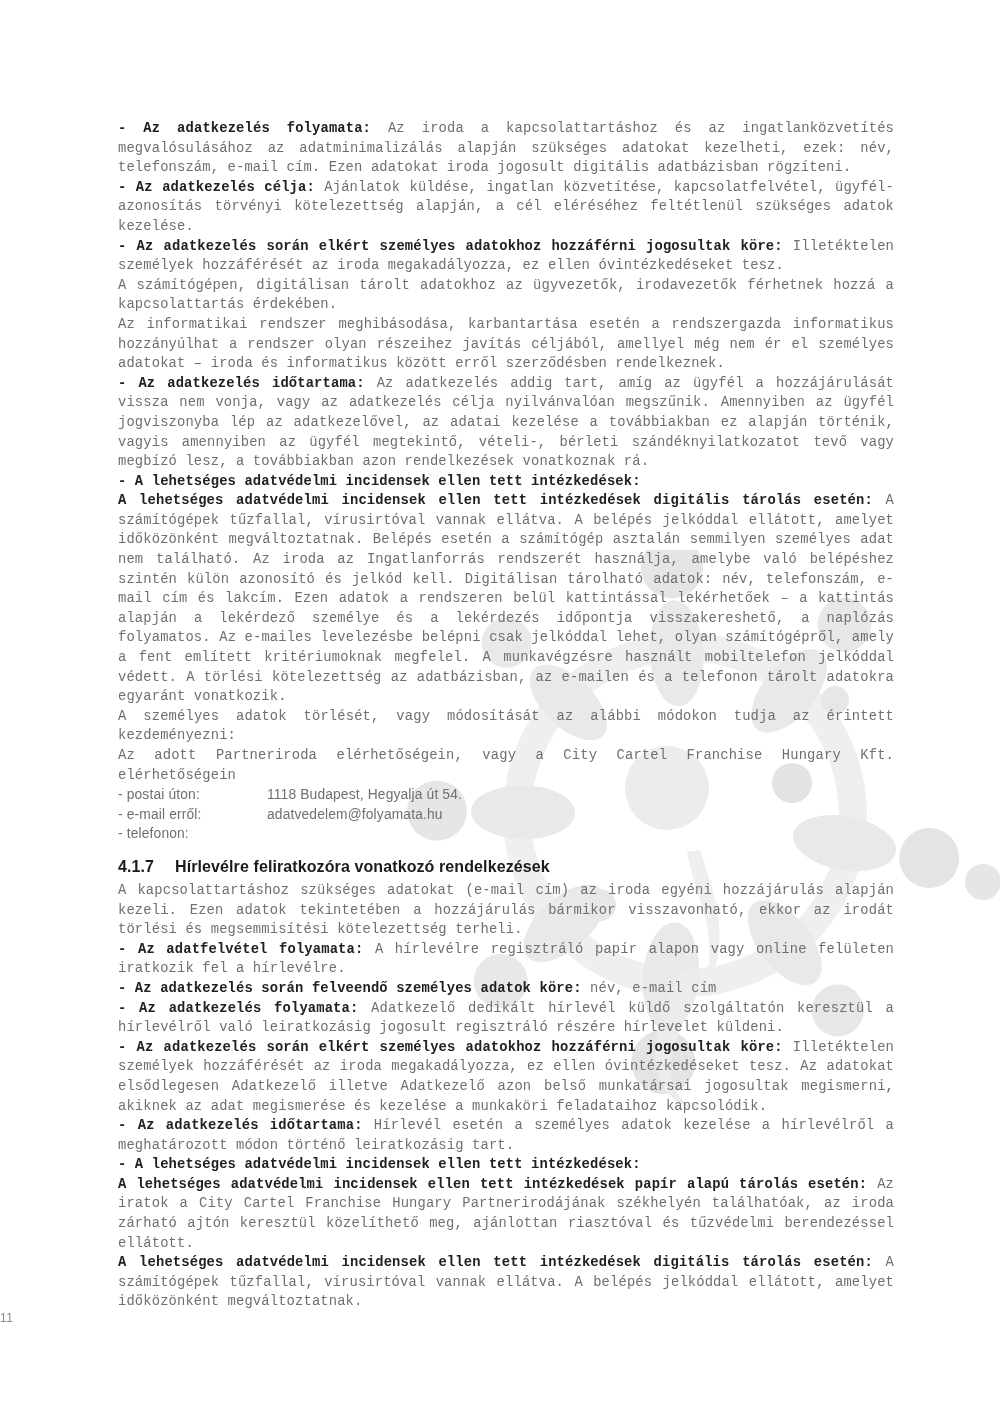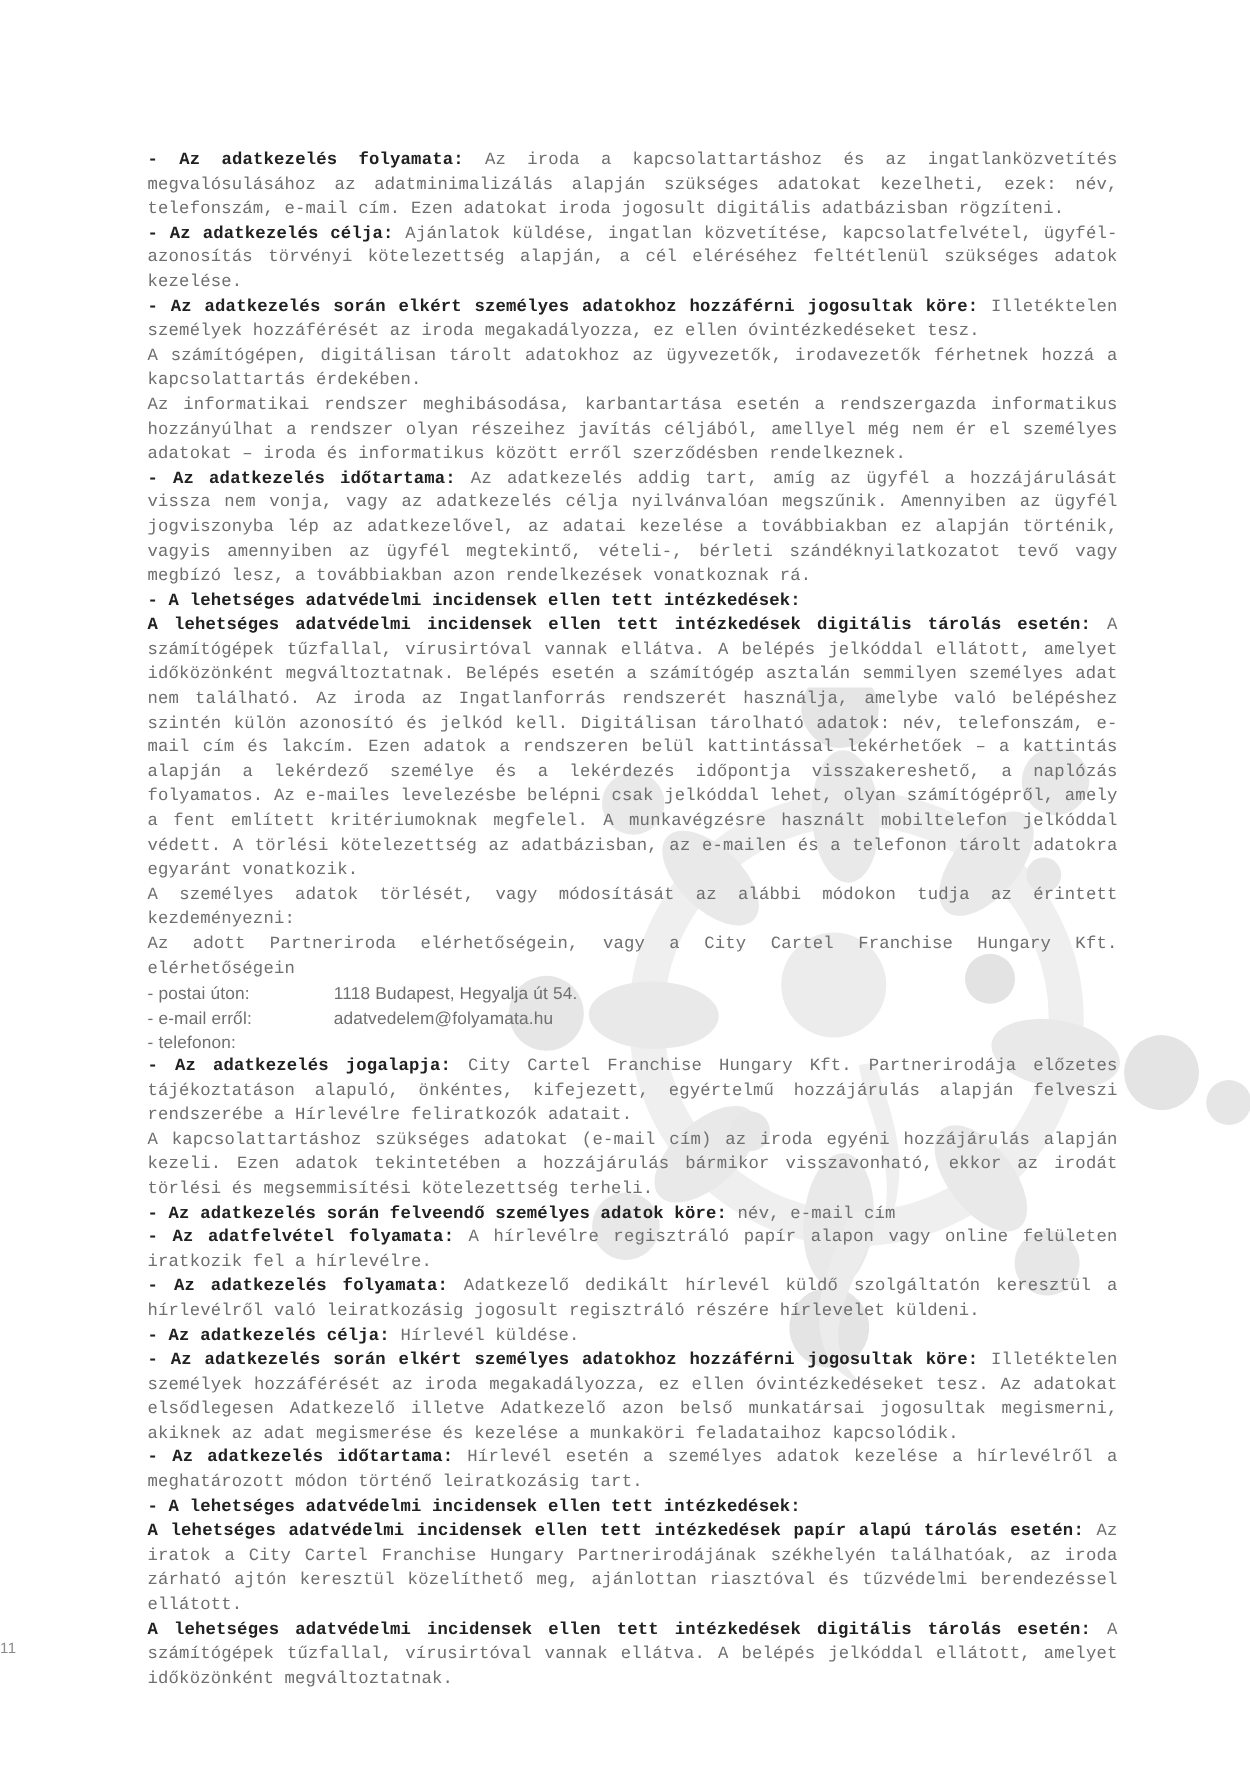--- a/index.html
+++ b/index.html
@@ -108,26 +108,28 @@
         <span class="lbl">- postai úton:</span>
         <span class="val">1118 Budapest, Hegyalja út 54.</span>
       </div>
       <div class="contact-row">
         <span class="lbl">- e-mail erről:</span>
         <span class="val">adatvedelem@folyamata.hu</span>
       </div>
       <div class="contact-row">
         <span class="lbl">- telefonon:</span>
       </div>
-      <p class="para"><span class="b">- Az adatkezelés jogalapja: </span><span>City Cartel Franchise Hungary Kft. Partnerirodája előzetes tájékoztatáson alapuló, önkéntes, kifejezett, egyértelmű hozzájárulás alapján felveszi rendszerébe a Hírlevélre feliratkozók adatait.</span></p>
+      <h2 class="sec">
+        <span class="num">4.1.7</span>
+        <span class="ttl">Hírlevélre feliratkozóra vonatkozó rendelkezések</span>
+      </h2>
       <p class="para"><span>A kapcsolattartáshoz szükséges adatokat (e-mail cím) az iroda egyéni hozzájárulás alapján kezeli. Ezen adatok tekintetében a hozzájárulás bármikor visszavonható, ekkor az irodát törlési és megsemmisítési kötelezettség terheli.</span></p>
+      <p class="para"><span class="b">- Az adatfelvétel folyamata: </span><span>A hírlevélre regisztráló papír alapon vagy online felületen iratkozik fel a hírlevélre.</span></p>
       <p class="para"><span class="b">- Az adatkezelés során felveendő személyes adatok köre: </span><span>név, e-mail cím</span></p>
-      <p class="para"><span class="b">- Az adatfelvétel folyamata: </span><span>A hírlevélre regisztráló papír alapon vagy online felületen iratkozik fel a hírlevélre.</span></p>
       <p class="para"><span class="b">- Az adatkezelés folyamata: </span><span>Adatkezelő dedikált hírlevél küldő szolgáltatón keresztül a hírlevélről való leiratkozásig jogosult regisztráló részére hírlevelet küldeni.</span></p>
-      <p class="para"><span class="b">- Az adatkezelés célja: </span><span>Hírlevél küldése.</span></p>
       <p class="para"><span class="b">- Az adatkezelés során elkért személyes adatokhoz hozzáférni jogosultak köre: </span><span>Illetéktelen személyek hozzáférését az iroda megakadályozza, ez ellen óvintézkedéseket tesz. Az adatokat elsődlegesen Adatkezelő illetve Adatkezelő azon belső munkatársai jogosultak megismerni, akiknek az adat megismerése és kezelése a munkaköri feladataihoz kapcsolódik.</span></p>
       <p class="para"><span class="b">- Az adatkezelés időtartama: </span><span>Hírlevél esetén a személyes adatok kezelése a hírlevélről a meghatározott módon történő leiratkozásig tart.</span></p>
       <p class="para"><span class="b">- A lehetséges adatvédelmi incidensek ellen tett intézkedések:</span></p>
       <p class="para"><span class="b">A lehetséges adatvédelmi incidensek ellen tett intézkedések papír alapú tárolás esetén: </span><span>Az iratok a City Cartel Franchise Hungary Partnerirodájának székhelyén találhatóak, az iroda zárható ajtón keresztül közelíthető meg, ajánlottan riasztóval és tűzvédelmi berendezéssel ellátott.</span></p>
       <p class="para"><span class="b">A lehetséges adatvédelmi incidensek ellen tett intézkedések digitális tárolás esetén: </span><span>A számítógépek tűzfallal, vírusirtóval vannak ellátva. A belépés jelkóddal ellátott, amelyet időközönként megváltoztatnak.</span></p>
     </div>
 
   <div class="page-number">11</div>
 </div>
 

